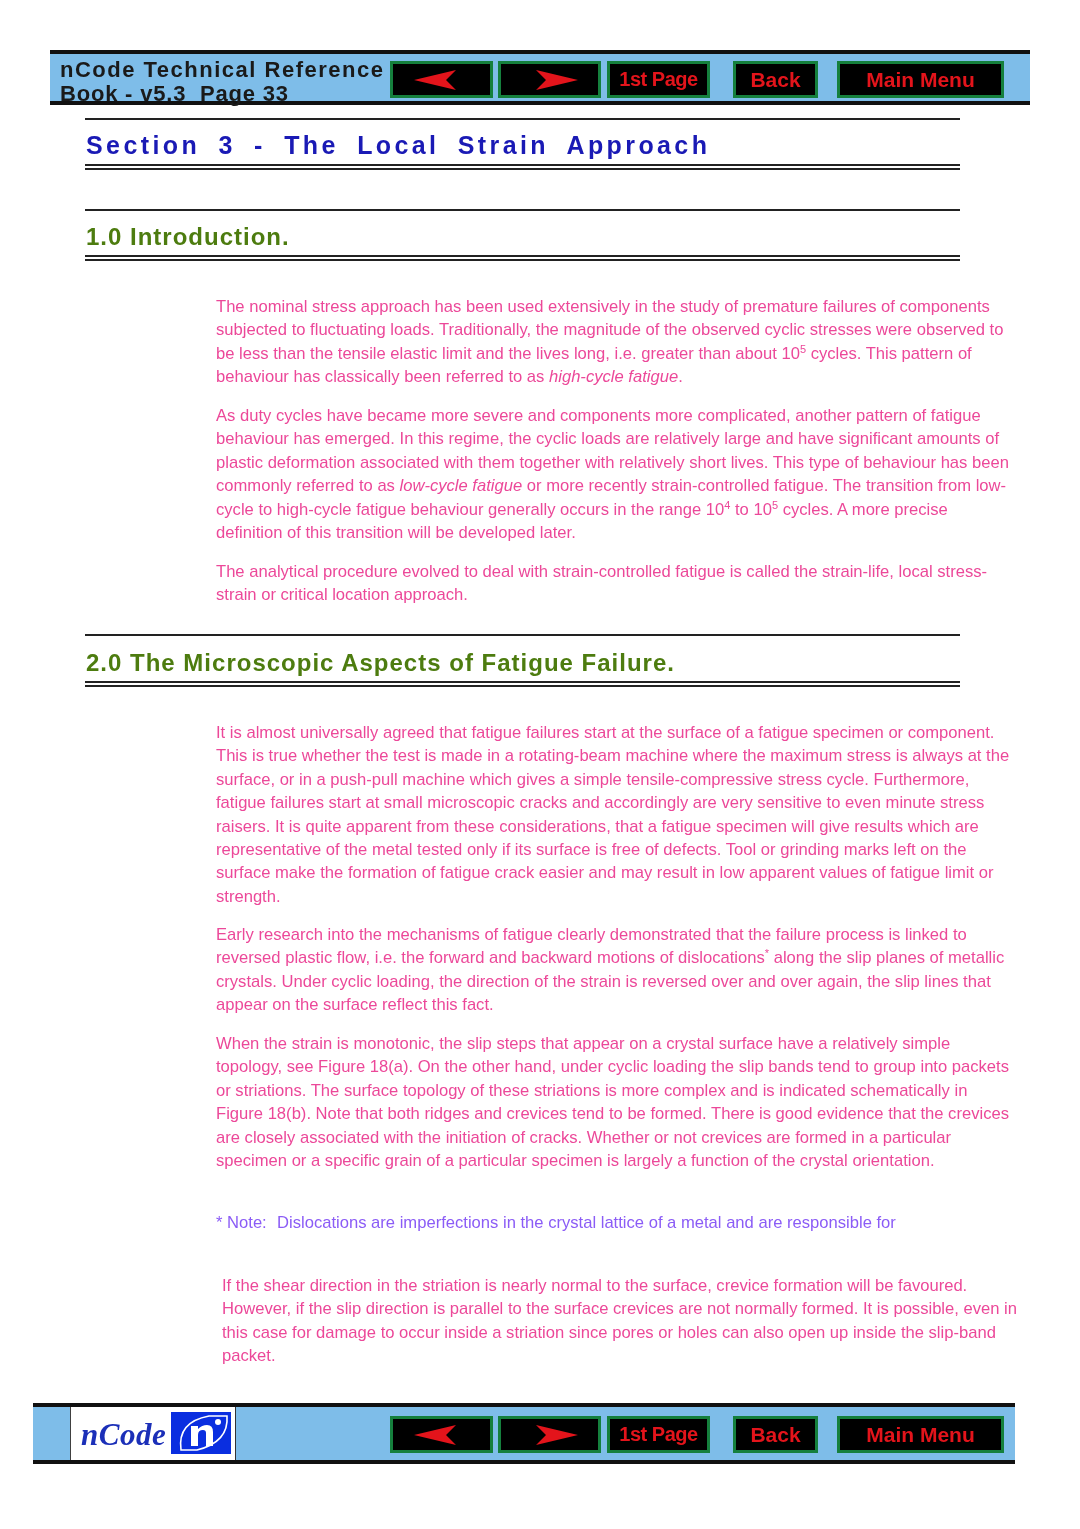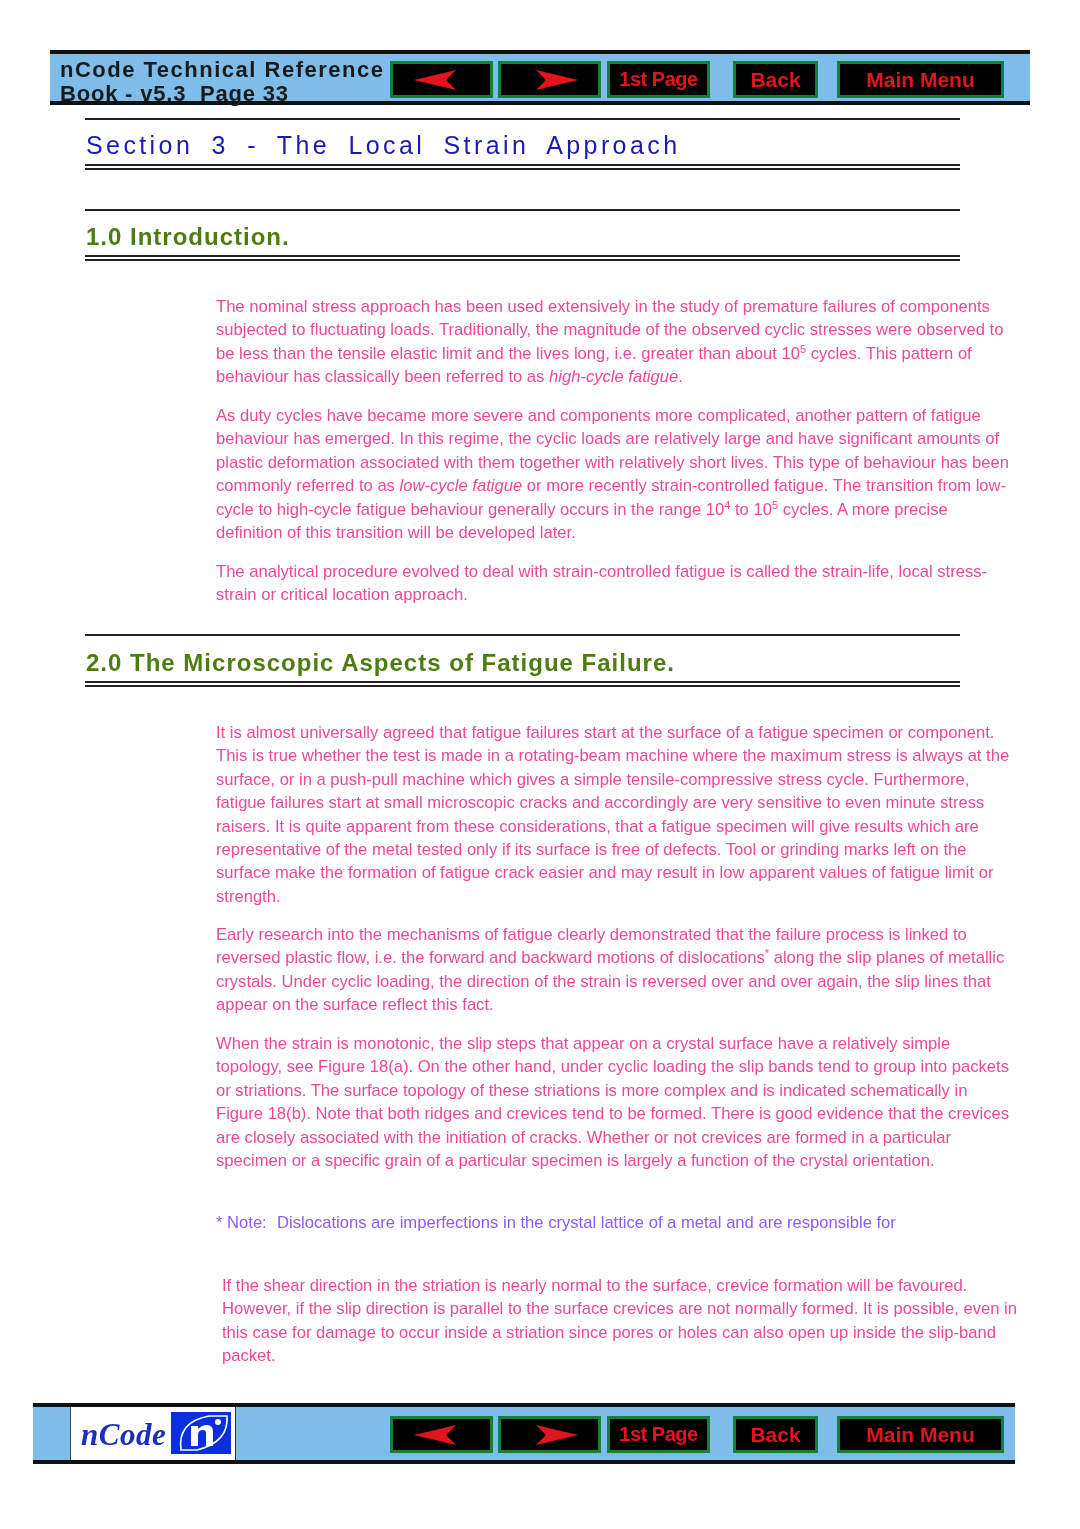--- a/index.html
+++ b/index.html
@@ -60,21 +60,21 @@
     .logo-mark {
       position: absolute; left: 100px; top: 5px; width: 60px; height: 42px;
       background: #0a2ee0;
     }
 
     
     .rule { position: absolute; left: 85px; width: 875px; height: 2px; background: #222; }
     .rule.double { height: 6px; background: transparent; border-top: 2px solid #222; border-bottom: 2px solid #222; box-sizing: border-box; }
     .section-title {
       position: absolute; left: 86px; top: 131px;
-      font-family: "Liberation Sans", sans-serif; font-weight: normal; font-size: 25px;
+      font-family: "Liberation Sans", sans-serif; font-weight: bold; font-size: 25px;
       color: #1a1ab5; letter-spacing: 3.4px; word-spacing: 8px; white-space: nowrap;
     }
     .h2 {
       position: absolute; left: 86px;
       font-family: "Liberation Sans", sans-serif; font-weight: bold; font-size: 24px;
       color: #4d7c0f; letter-spacing: 1px; white-space: nowrap;
     }
 
     
     .para {

